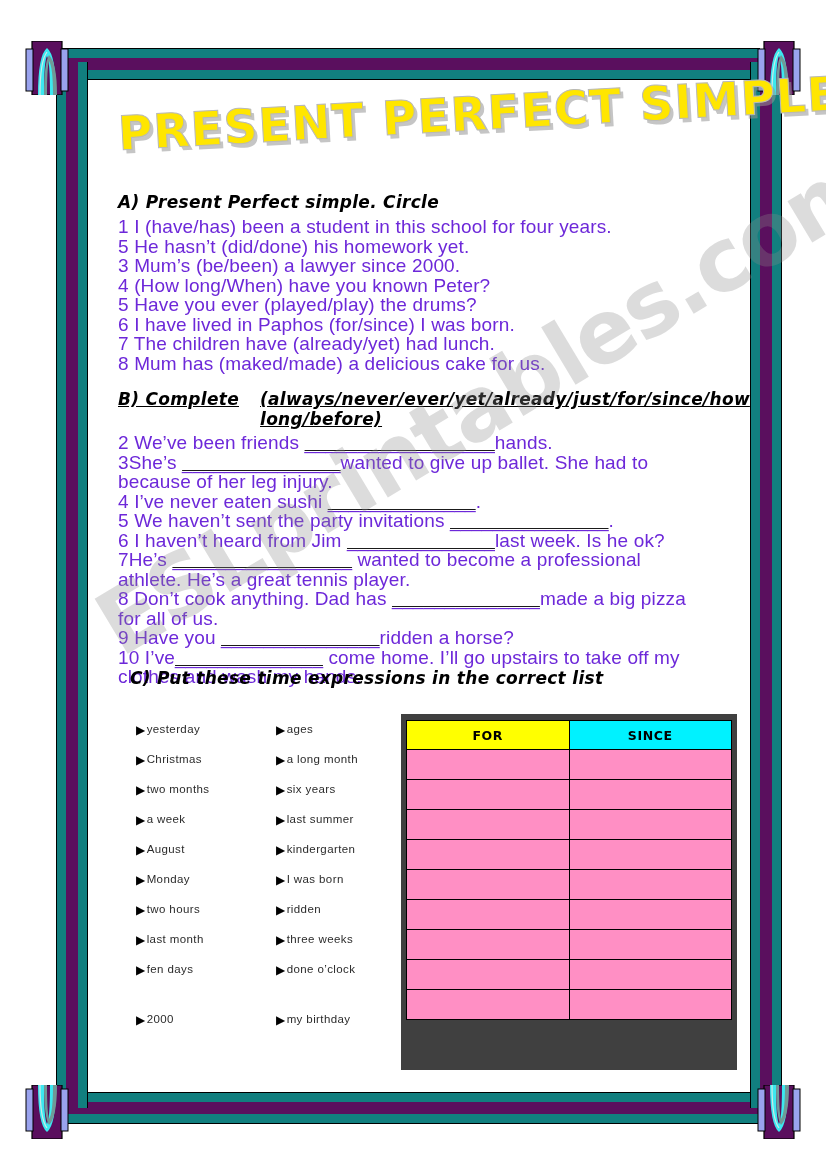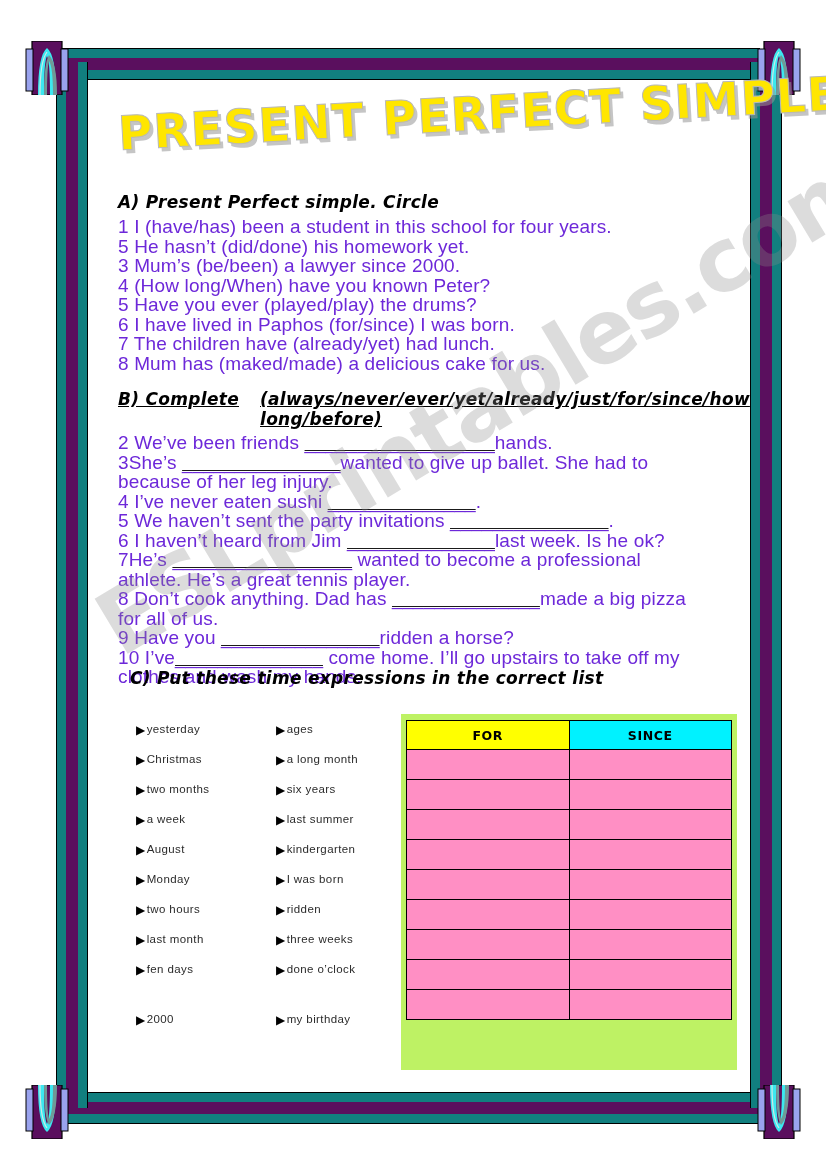--- a/index.html
+++ b/index.html
@@ -156,21 +156,21 @@
   }
   .expr-item.gap { margin-top: 20px; }
 
   
   .fs-wrap {
     position: absolute;
     left: 401px;
     top: 714px;
     width: 336px;
     height: 356px;
-    background: #bef264;
+    background: #404040;
     box-sizing: border-box;
   }
   .fs-table {
     position: absolute;
     left: 5px;
     top: 6px;
     width: 326px;
     border-collapse: collapse;
     table-layout: fixed;
   }

